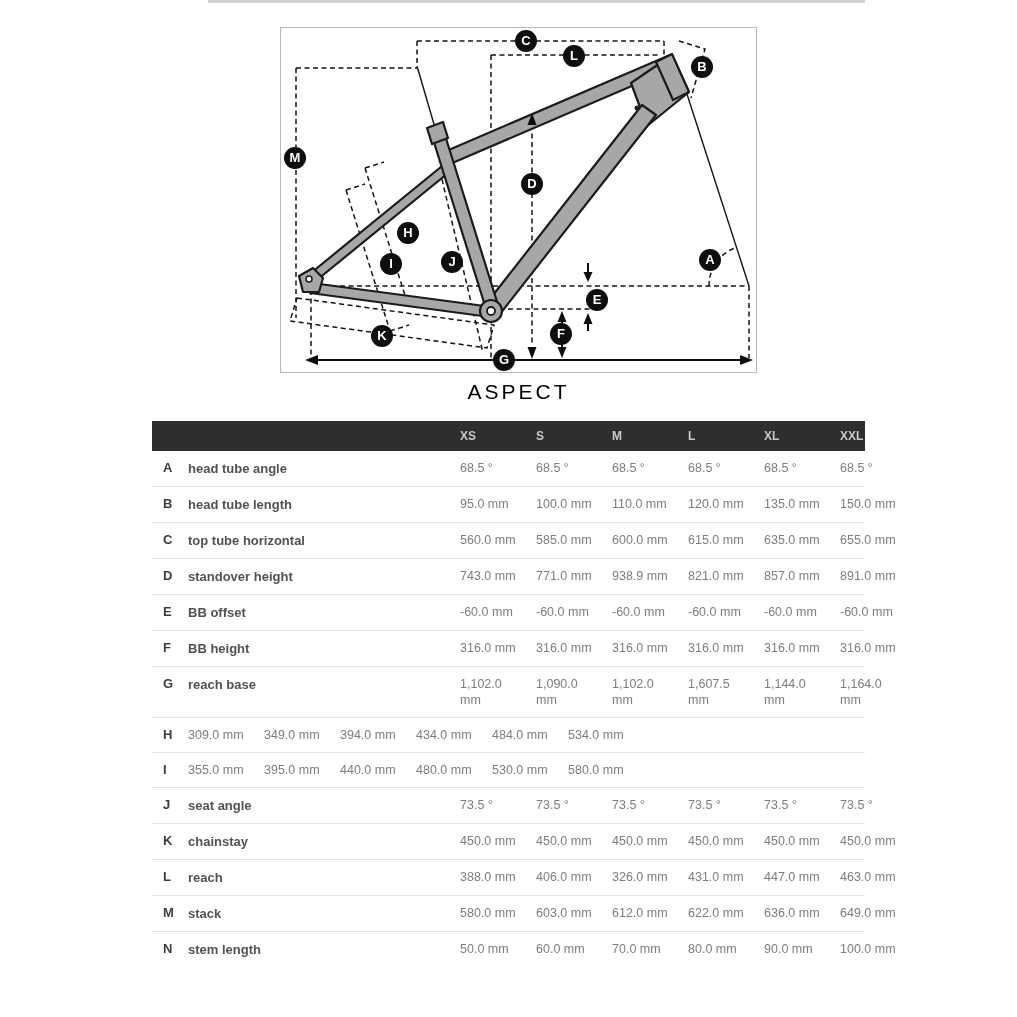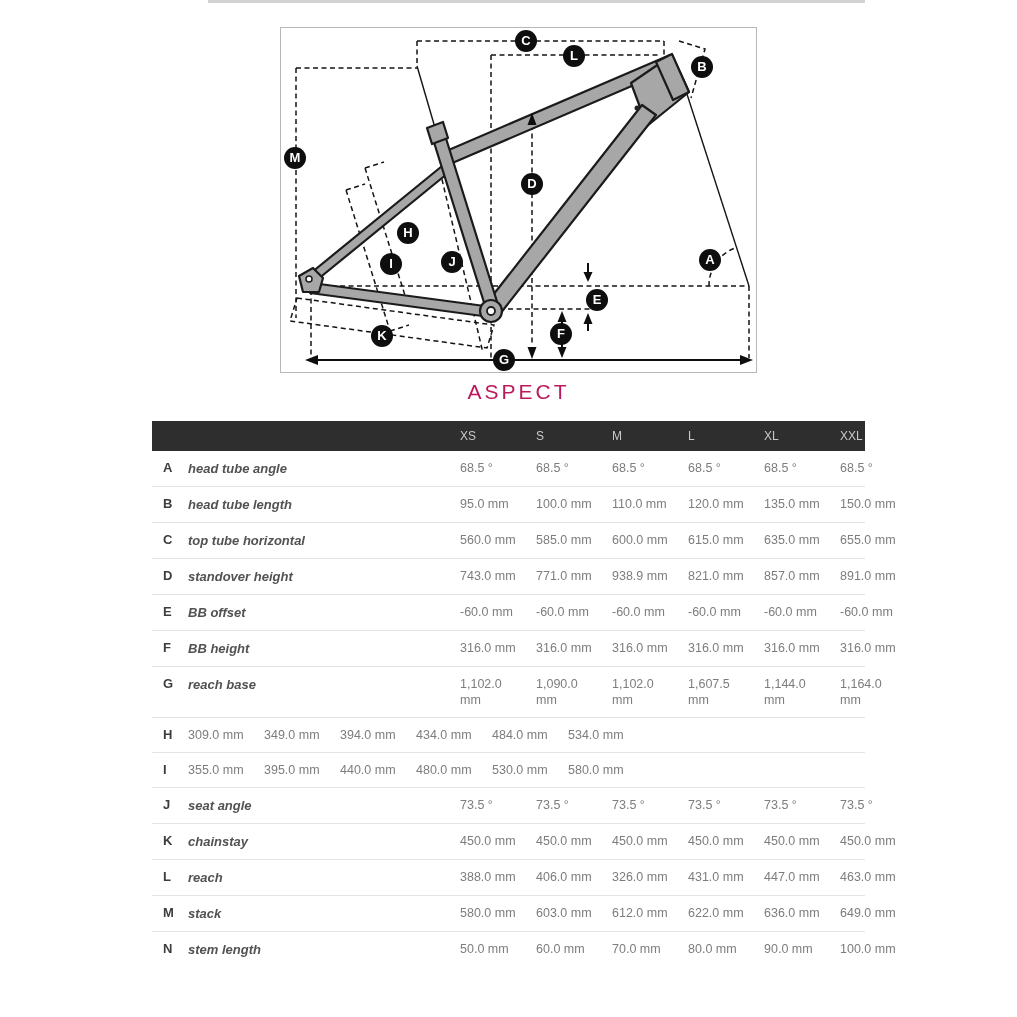--- a/index.html
+++ b/index.html
@@ -3,28 +3,28 @@
 <meta charset="utf-8">
 <style>
   html,body{margin:0;padding:0;background:#ffffff;}
   body{width:1017px;height:1017px;position:relative;font-family:"Liberation Sans",sans-serif;overflow:hidden;}
   .top-divider{position:absolute;left:208px;top:0;width:657px;height:3px;background:#d2d2d2;}
   .diagram-box{position:absolute;left:280px;top:27px;width:475px;height:344px;border:1px solid #b7b7b7;background:#fff;}
   .diagram-box svg{position:absolute;left:0;top:0;}
   .dlabel{position:absolute;width:22px;height:22px;border-radius:50%;background:#0e0e0e;color:#fff;
           font-size:13px;font-weight:bold;line-height:22px;text-align:center;}
   .diagram-title{position:absolute;left:280px;top:380px;width:477px;text-align:center;
-          font-size:21px;color:#be185d;letter-spacing:3px;font-weight:400;}
+          font-size:21px;color:#000000;letter-spacing:3px;font-weight:400;}
   .geo-table{position:absolute;left:152px;top:421px;width:713px;font-size:12.5px;}
   .thead{display:flex;background:#2e2e2e;height:30px;align-items:center;}
-  .thead .hcell{color:#c9c9c9;font-weight:normal;font-size:12px;}
+  .thead .hcell{color:#c9c9c9;font-weight:bold;font-size:12px;}
   .trow{display:flex;align-items:flex-start;padding:9px 0;border-bottom:1px solid #e3e3e3;}
   .trow:last-child{border-bottom:none;}
   .c-letter{width:36px;padding-left:11px;box-sizing:border-box;flex:none;}
-  .c-name{width:272px;flex:none;font-style:italic;}
+  .c-name{width:272px;flex:none;}
   .c-val{width:76px;flex:none;}
   .c-val:last-child{width:68px;}
   .row-letter{font-weight:bold;color:#3d3d3d;font-size:13px;line-height:16px;}
   .row-label{font-weight:bold;color:#525252;font-size:13px;line-height:17px;white-space:pre-line;}
   .row-value{color:#7d7d7d;line-height:16px;white-space:pre-line;}
   
   .dash{stroke:#141414;stroke-width:1.5;fill:none;stroke-dasharray:5,3.5;}
   .thin{stroke:#141414;stroke-width:1.4;fill:none;}
   .arr{stroke:#0e0e0e;stroke-width:2;fill:none;}
   .ah{fill:#0e0e0e;stroke:none;}

